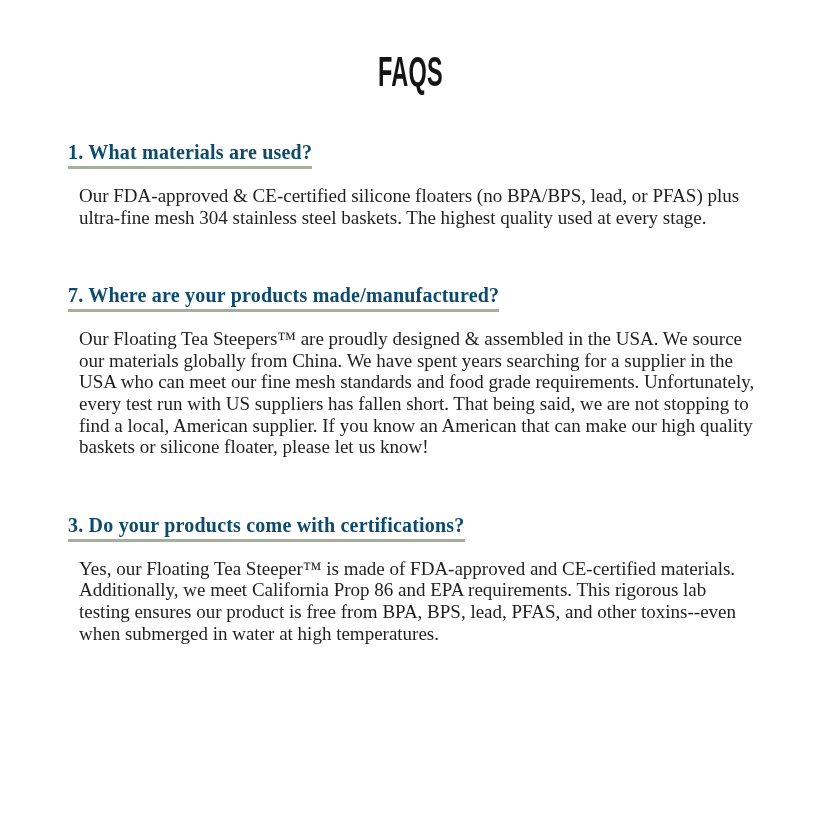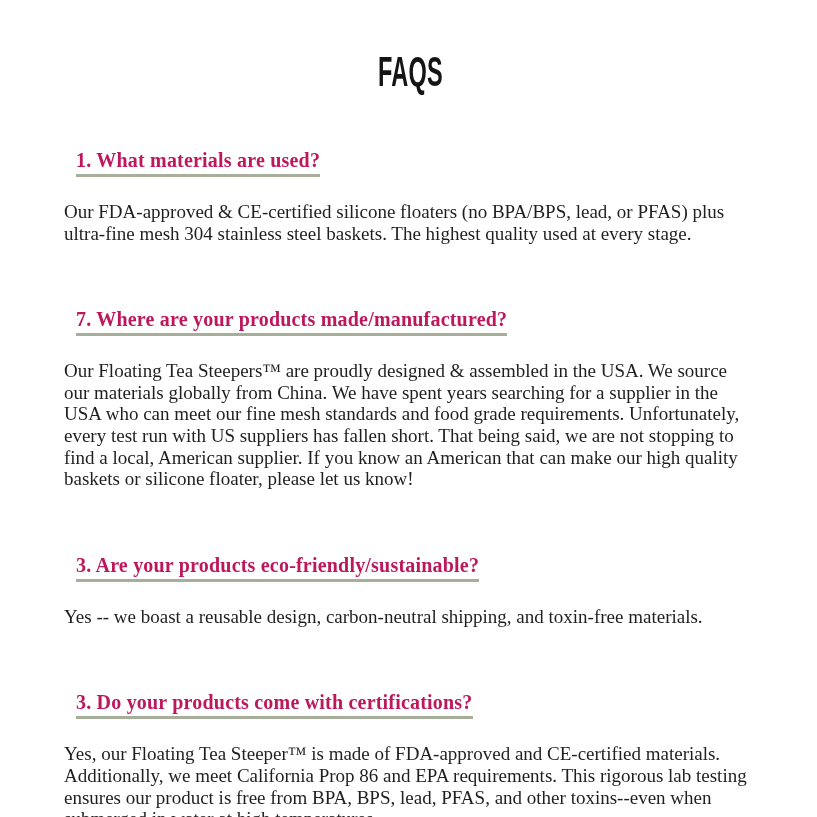--- a/index.html
+++ b/index.html
@@ -35,28 +35,28 @@
     margin-bottom: 45px;
   }
   .faq-section {
     margin-bottom: 52px;
   }
   .faq-question {
     display: inline-block;
     font-size: 20px;
     line-height: 22px;
     font-weight: 700;
-    color: #be185d;
+    color: #0c4a6e;
     letter-spacing: 0.2px;
     padding-bottom: 3px;
     border-bottom: 3px solid #a7ae99;
-    margin: 12px;
+    margin: 4px;
   }
   .faq-answer {
-    margin: 12px 0 0 0;
+    margin: 12px 0 0 15px;
     font-size: 19px;
     line-height: 21.6px;
     color: #1f1f1f;
     max-width: 693px;
   }
 </style>
 </head>
 <body>
 
 <div class="page">
@@ -66,23 +66,19 @@
   <div class="faq-section">
     <h2 class="faq-question">1. What materials are used?</h2>
     <p class="faq-answer">Our FDA-approved &amp; CE-certified silicone floaters (no BPA/BPS, lead, or PFAS) plus ultra-fine mesh 304 stainless steel baskets. The highest quality used at every stage.</p>
   </div>
 
   <div class="faq-section">
     <h2 class="faq-question">7. Where are your products made/manufactured?</h2>
     <p class="faq-answer">Our Floating Tea Steepers™ are proudly designed &amp; assembled in the USA. We source our materials globally from China. We have spent years searching for a supplier in the USA who can meet our fine mesh standards and food grade requirements. Unfortunately, every test run with US suppliers has fallen short. That being said, we are not stopping to find a local, American supplier. If you know an American that can make our high quality baskets or silicone floater, please let us know!</p>
   </div>
 
-  <div class="faq-section">
-    <h2 class="faq-question">3. Are your products eco-friendly/sustainable?</h2>
-    <p class="faq-answer">Yes -- we boast a reusable design, carbon-neutral shipping, and toxin-free materials.</p>
-  </div>
 
   <div class="faq-section">
     <h2 class="faq-question">3. Do your products come with certifications?</h2>
     <p class="faq-answer">Yes, our Floating Tea Steeper™ is made of FDA-approved and CE-certified materials. Additionally, we meet California Prop 86 and EPA requirements. This rigorous lab testing ensures our product is free from BPA, BPS, lead, PFAS, and other toxins--even when submerged in water at high temperatures.</p>
   </div>
 
 </div>
 
 </body></html>

